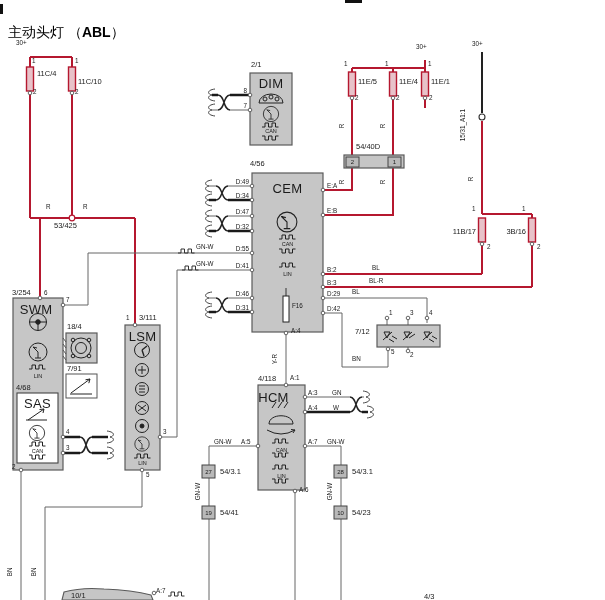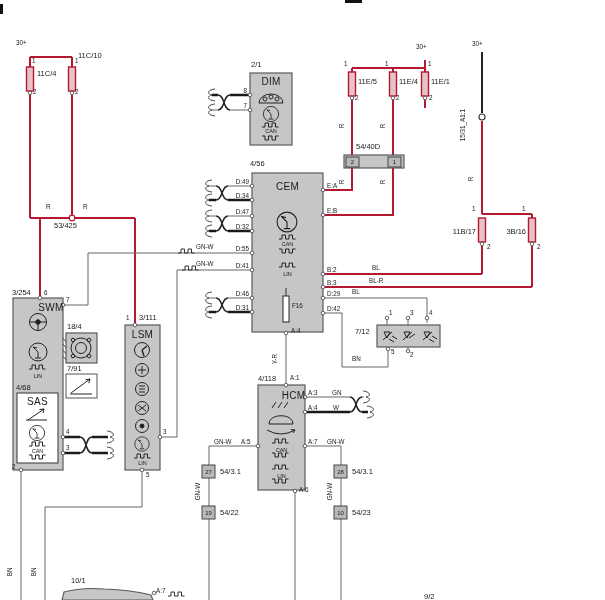--- a/index.html
+++ b/index.html
@@ -4,21 +4,21 @@
 <style>
   html,body{margin:0;padding:0;background:#fff;}
   #page{position:relative;width:605px;height:600px;background:#fff;overflow:hidden;
         font-family:"Liberation Sans",sans-serif;}
   #diagram-svg{position:absolute;left:0;top:0;}
   .lb{position:absolute;font-family:"Liberation Sans",sans-serif;color:#1a1a1a;
       white-space:nowrap;line-height:1;}
   .pin{font-size:6.3px;}
   .wc{font-size:6.3px;}
   .ref{font-size:7.5px;}
-  .name{font-size:10px;letter-spacing:.3px;}
+  .name{font-size:13px;letter-spacing:.3px;}
   .bus{font-size:5.5px;}
   .cell{font-size:6px;text-align:center;}
   .ctr{text-align:center;}
   .ra{transform:translateX(-100%);}
   .rot{transform:rotate(-90deg);transform-origin:0 100%;}
   .title1{position:absolute;left:8px;top:3px;font-size:15px;color:#000;}
   .title1 b{font-size:16px;}
   .title2{position:absolute;left:8px;top:24px;font-size:14px;color:#000;}
 </style>
 </head>
@@ -268,26 +268,27 @@
         <circle cx="295" cy="491" r="1.8"></circle>
     <circle cx="387" cy="318" r="1.8"></circle>
         <circle cx="408" cy="318" r="1.8"></circle>
         <circle cx="427" cy="318" r="1.8"></circle>
     <circle cx="388" cy="349" r="1.8"></circle>
         <circle cx="408" cy="351" r="1.8"></circle>
     <circle cx="154" cy="593" r="1.8"></circle>
   </g>
 </svg>
 
+<div class="title2"><span>主动头灯</span> <span>（</span><b>ABL</b><span>）</span></div>
 
 <div class="lb wc" style="left:16px;top:40px">30+</div>
 <div class="lb pin" style="left:32px;top:58px">1</div>
 <div class="lb pin" style="left:75px;top:58px">1</div>
 <div class="lb ref" style="left:37px;top:70px">11C/4</div>
-<div class="lb ref" style="left:78px;top:52px">11C/10</div>
+<div class="lb ref" style="left:78px;top:78px">11C/10</div>
 <div class="lb pin" style="left:33px;top:89px">2</div>
 <div class="lb pin" style="left:75px;top:89px">2</div>
 <div class="lb wc" style="left:46px;top:204px">R</div>
 <div class="lb wc" style="left:83px;top:204px">R</div>
 <div class="lb ref" style="left:54px;top:222px">53/425</div>
 
 <div class="lb ref" style="left:251px;top:61px">2/1</div>
 <div class="lb name ctr" style="left:250px;top:77px;width:42px">DIM</div>
 <div class="lb bus ctr" style="left:250px;top:129px;width:42px">CAN</div>
 <div class="lb pin ra" style="left:247px;top:88px">8</div>
@@ -353,21 +354,21 @@
 <div class="lb ref" style="left:355px;top:328px">7/12</div>
 <div class="lb pin" style="left:389px;top:310px">1</div>
 <div class="lb pin" style="left:410px;top:310px">3</div>
 <div class="lb pin" style="left:429px;top:310px">4</div>
 <div class="lb pin" style="left:391px;top:349px">5</div>
 <div class="lb pin" style="left:410px;top:352px">2</div>
 
 <div class="lb ref" style="left:12px;top:289px">3/254</div>
 <div class="lb pin" style="left:44px;top:290px">6</div>
 <div class="lb pin" style="left:66px;top:297px">7</div>
-<div class="lb name ctr" style="left:26px;top:303px;width:50px">SWM</div>
+<div class="lb name ctr" style="left:11px;top:303px;width:50px">SWM</div>
 <div class="lb bus ctr" style="left:13px;top:374px;width:50px">LIN</div>
 <div class="lb ref" style="left:16px;top:384px">4/68</div>
 <div class="lb name ctr" style="left:17px;top:397px;width:41px">SAS</div>
 <div class="lb bus ctr" style="left:17px;top:449px;width:41px">CAN</div>
 <div class="lb pin" style="left:66px;top:429px">4</div>
 <div class="lb pin" style="left:66px;top:445px">3</div>
 <div class="lb pin" style="left:12px;top:464px">2</div>
 <div class="lb wc rot" style="left:13px;top:570px">BN</div>
 <div class="lb wc rot" style="left:37px;top:570px">BN</div>
 
@@ -376,42 +377,42 @@
 
 <div class="lb pin" style="left:126px;top:315px">1</div>
 <div class="lb ref" style="left:139px;top:314px">3/111</div>
 <div class="lb name ctr" style="left:125px;top:330px;width:35px">LSM</div>
 <div class="lb bus ctr" style="left:125px;top:461px;width:35px">LIN</div>
 <div class="lb pin" style="left:163px;top:429px">3</div>
 <div class="lb pin" style="left:146px;top:472px">5</div>
 
 <div class="lb ref" style="left:258px;top:375px">4/118</div>
 <div class="lb pin" style="left:290px;top:375px">A:1</div>
-<div class="lb name ctr" style="left:270px;top:391px;width:47px">HCM</div>
+<div class="lb name ctr" style="left:250px;top:391px;width:47px">HCM</div>
 <div class="lb bus ctr" style="left:258px;top:448px;width:47px">CAN</div>
 <div class="lb bus ctr" style="left:258px;top:474px;width:47px">LIN</div>
 <div class="lb pin" style="left:308px;top:390px">A:3</div>
 <div class="lb wc" style="left:332px;top:390px">GN</div>
 <div class="lb pin" style="left:308px;top:405px">A:4</div>
 <div class="lb wc" style="left:333px;top:405px">W</div>
 <div class="lb pin" style="left:241px;top:439px">A:5</div>
 <div class="lb wc" style="left:214px;top:439px">GN-W</div>
 <div class="lb pin" style="left:308px;top:439px">A:7</div>
 <div class="lb wc" style="left:327px;top:439px">GN-W</div>
 <div class="lb pin" style="left:299px;top:487px">A:6</div>
 <div class="lb wc rot" style="left:278px;top:358px">Y-R</div>
 
 <div class="lb cell" style="left:202px;top:469px;width:13px">27</div>
 <div class="lb ref" style="left:220px;top:468px">54/3.1</div>
 <div class="lb wc rot" style="left:201px;top:494px">GN-W</div>
 <div class="lb cell" style="left:202px;top:510px;width:13px">19</div>
-<div class="lb ref" style="left:220px;top:509px">54/22</div>
+<div class="lb ref" style="left:220px;top:509px">54/41</div>
 <div class="lb cell" style="left:334px;top:469px;width:13px">28</div>
 <div class="lb ref" style="left:352px;top:468px">54/3.1</div>
 <div class="lb wc rot" style="left:333px;top:494px">GN-W</div>
 <div class="lb cell" style="left:334px;top:510px;width:13px">10</div>
 <div class="lb ref" style="left:352px;top:509px">54/23</div>
 
-<div class="lb ref" style="left:71px;top:577px">10/1</div>
+<div class="lb ref" style="left:71px;top:592px">10/1</div>
 <div class="lb pin" style="left:156px;top:588px">A:7</div>
-<div class="lb ref" style="left:424px;top:593px">9/2</div>
+<div class="lb ref" style="left:424px;top:593px">4/3</div>
 
 </div>
 
 </body></html>

